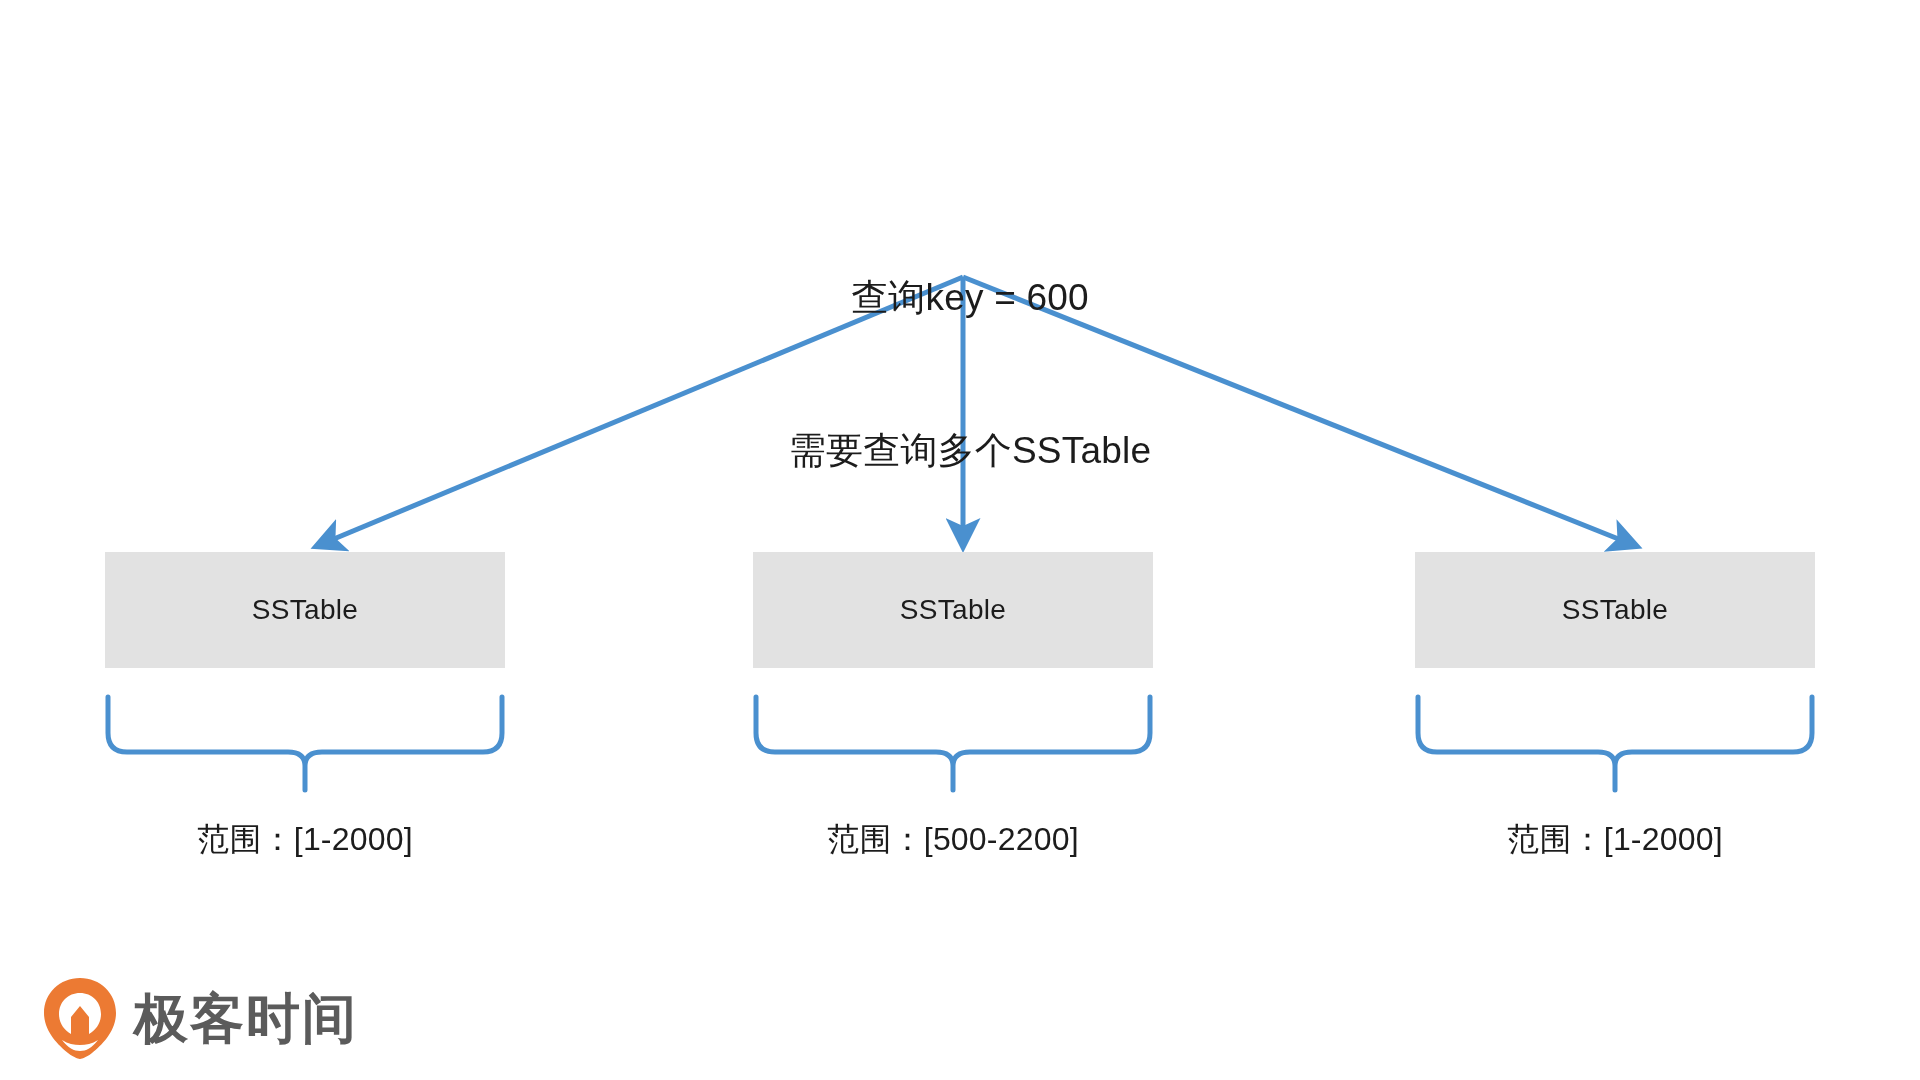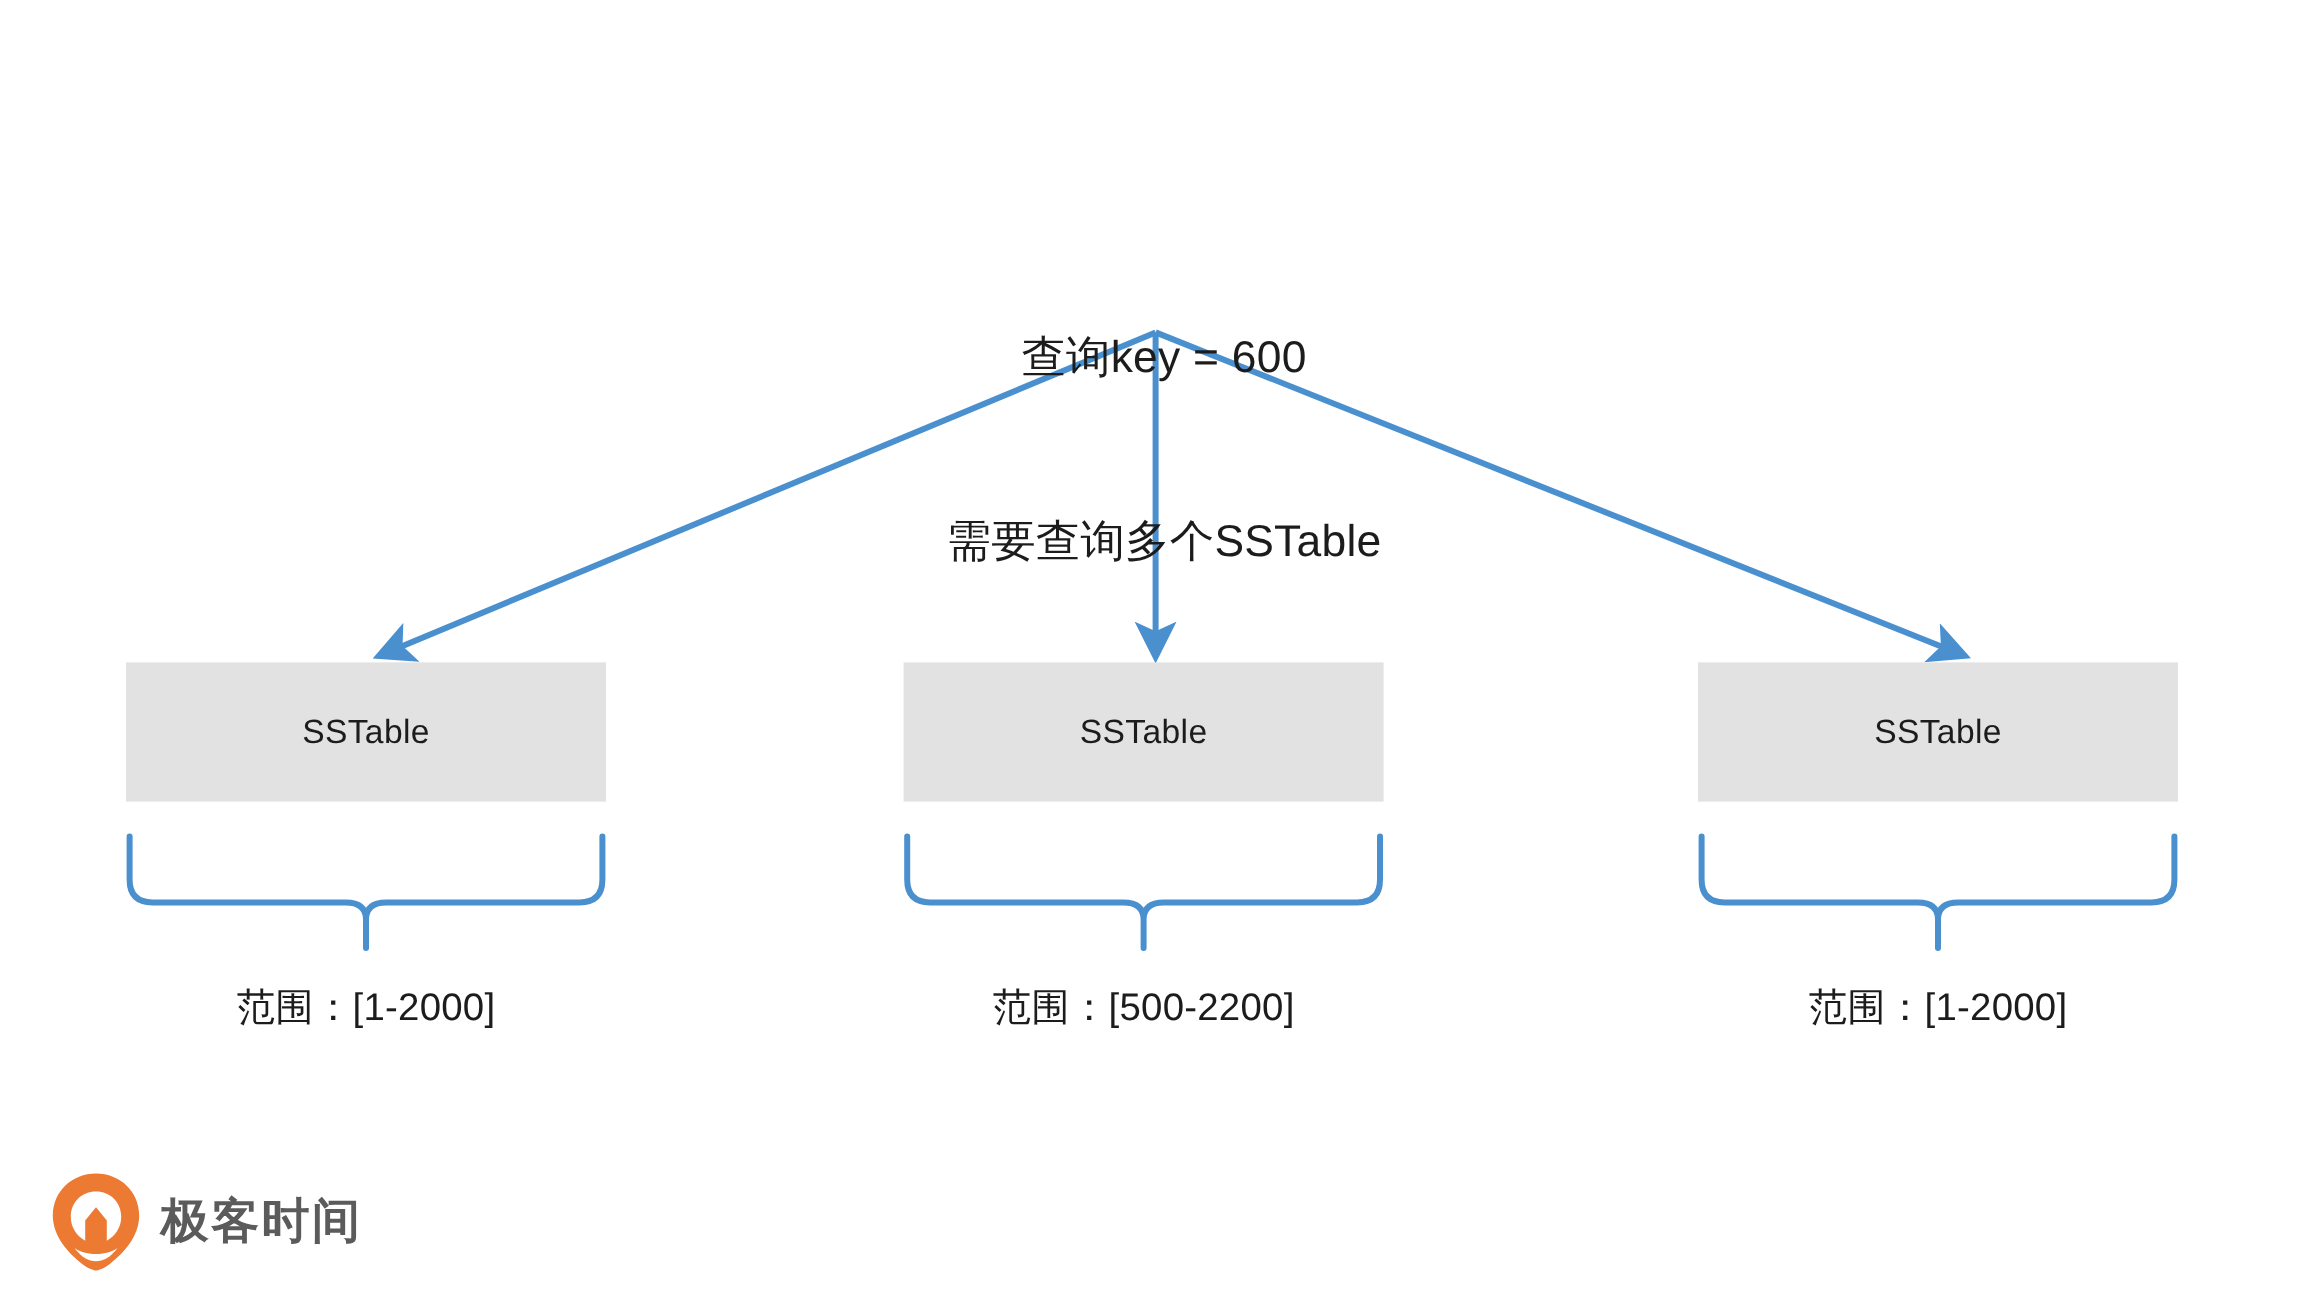--- a/index.html
+++ b/index.html
@@ -84,21 +84,21 @@
     display: flex;
     align-items: center;
     gap: 16px;
   }
   .logo-mark {
     width: 76px;
     height: 82px;
     flex: 0 0 auto;
   }
   .logo-text {
-    font-size: 40px;
+    font-size: 54px;
     font-weight: bold;
     color: #5b5b5b;
     letter-spacing: 2px;
     line-height: 1;
     white-space: nowrap;
   }
 </style>
 </head>
 <body>
 

